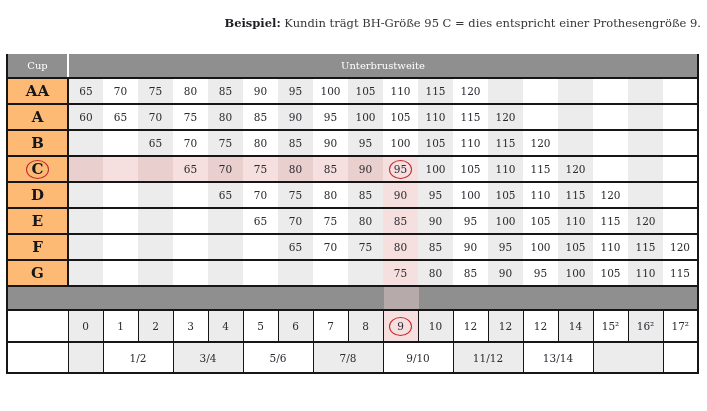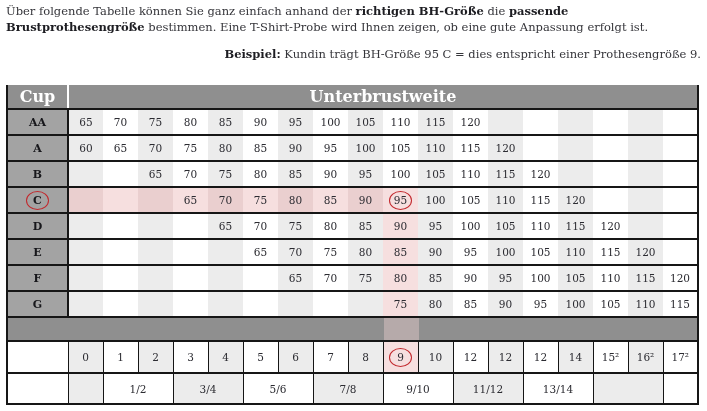--- a/index.html
+++ b/index.html
@@ -10,49 +10,48 @@
   .intro b, .example b{color:#1d1d22;}
   .example{margin:12px 0 0 0;font-size:11.5px;line-height:15px;text-align:right;}
 
   table.size{border-collapse:collapse;table-layout:fixed;margin-top:23px;
              border-left:2px solid #161616;border-right:2px solid #161616;
              border-bottom:2px solid #161616;}
   col.cupcol{width:61px;} col.datacol{width:35px;}
   td{padding:0;text-align:center;vertical-align:middle;font-size:10.5px;color:#2b2b31;}
 
   
-  .band-cell{background:var(--band,#8f8f8f);color:#fff;font-weight:bold;font-size:16px;
+  .band-cell{background:var(--band,#8f8f8f);color:#fff;font-weight:normal;font-size:10px;
              height:23px;border-bottom:2px solid #161616;}
   .cup-h{border-right:2px solid #fff;}
   .mid-band{height:22px;position:relative;border-top:2px solid #161616;border-bottom:2px solid #161616;}
   .tint{position:absolute;top:0;bottom:0;left:376px;width:35px;
         background:rgba(246,215,215,0.38);pointer-events:none;}
 
   
-  .cup-letter{background:#a3a3a3;font-weight:bold;font-size:11px;color:#17171b;
+  .cup-letter{background:#fdba74;font-weight:bold;font-size:15px;color:#17171b;
               border-right:2px solid #161616;border-bottom:2px solid #161616;}
   td.val{height:24px;border-bottom:2px solid #161616;}
   .w{background:#ffffff;} .g{background:var(--stripe,#ececec);}
   .pl{background:var(--pink,#f6dfdf);} .pd{background:var(--pinkd,#eacfcf);}
 
   
   td.num{height:30px;border:1px solid #161616;border-top:2px solid #161616;border-bottom:2px solid #161616;}
   td.pri{height:29px;border:1px solid #161616;border-top:2px solid #161616;border-bottom:2px solid #161616;}
   td.lead{background:#fff;}
 
   .circ{display:inline-flex;align-items:center;justify-content:center;
         min-width:23px;height:19px;padding:0 2px;box-sizing:border-box;
         border:1.5px solid var(--red,#c2272c);border-radius:50%;}
 </style>
 </head>
 <body>
 
 <div class="page">
 
-  <p class="intro"><span>Über folgende Tabelle können Sie ganz einfach anhand der </span><b>richtigen BH-Größe</b><span> die </span><b>passende Brustprothesengröße</b><span> bestimmen. Eine T-Shirt-Probe wird Ihnen zeigen, ob eine gute Anpassung erfolgt ist.</span></p>
 
   <p class="example"><b>Beispiel:</b><span> Kundin trägt BH-Größe 95 C = dies entspricht einer Prothesengröße 9.</span></p>
 
   <table class="size">
     <colgroup>
       <col class="cupcol">
       <col class="datacol">
         <col class="datacol">
         <col class="datacol">
         <col class="datacol">

